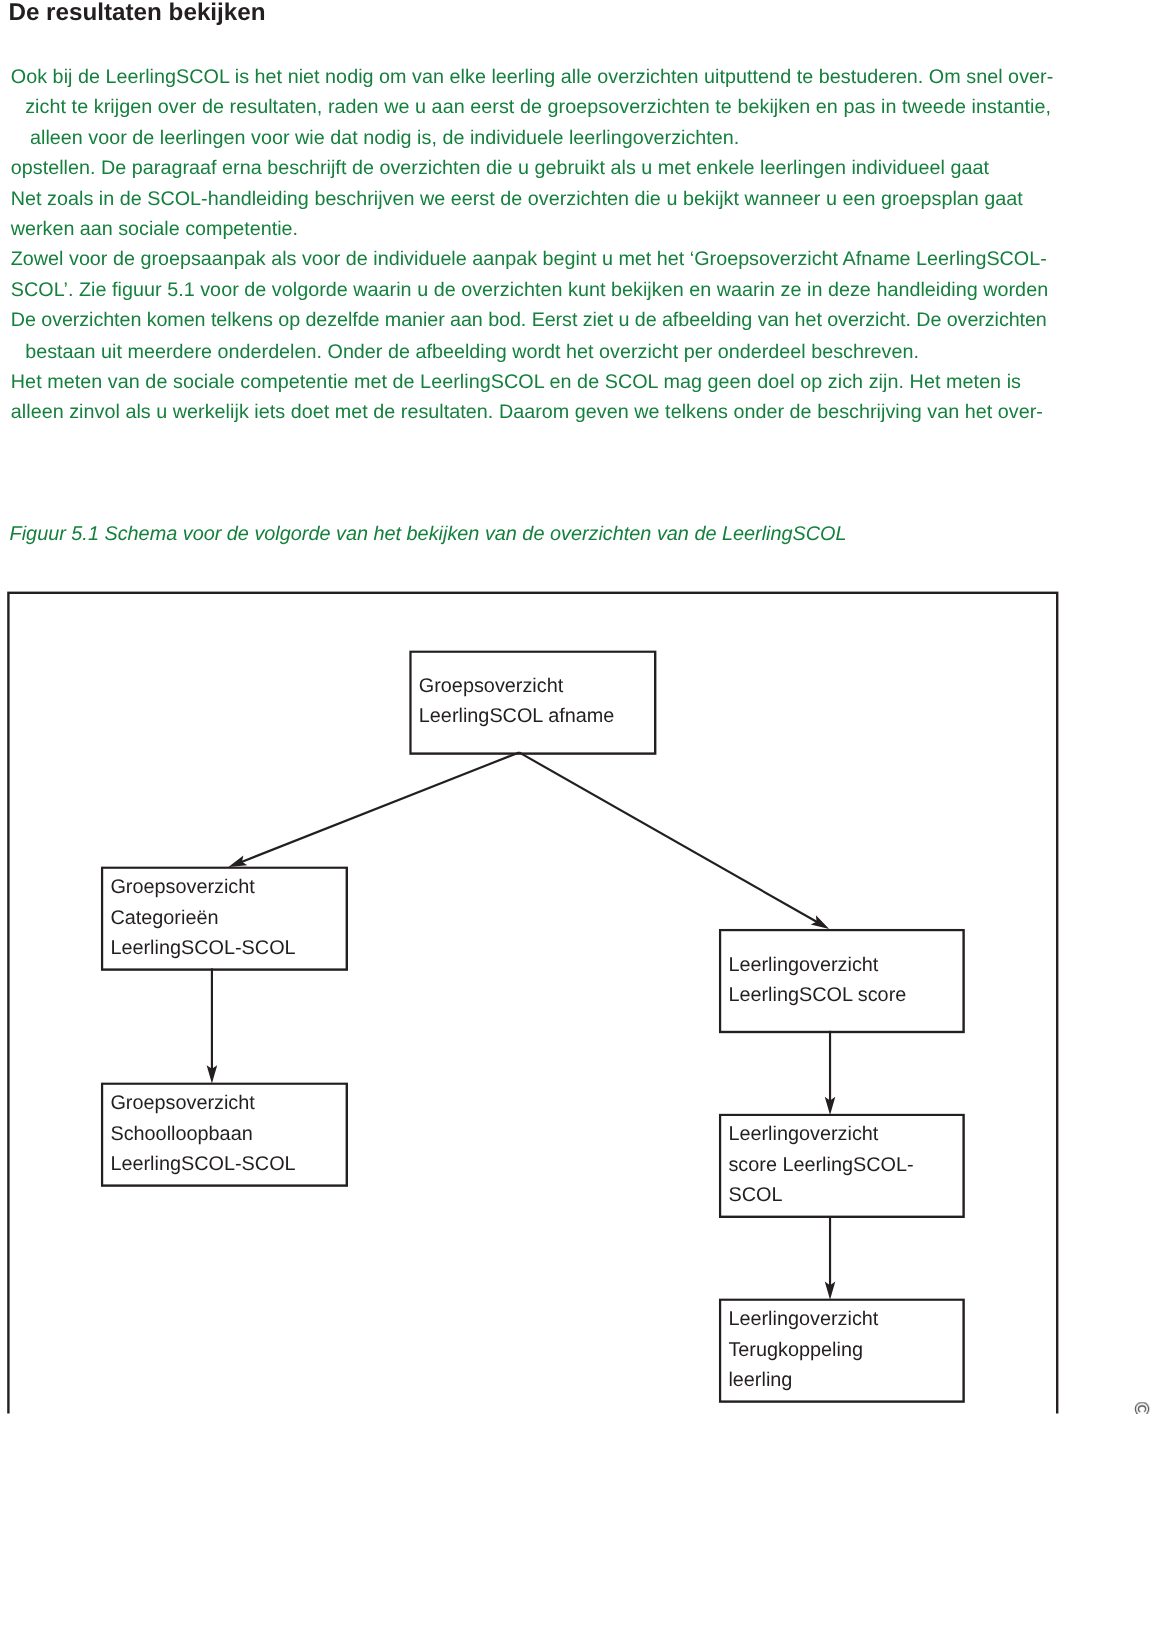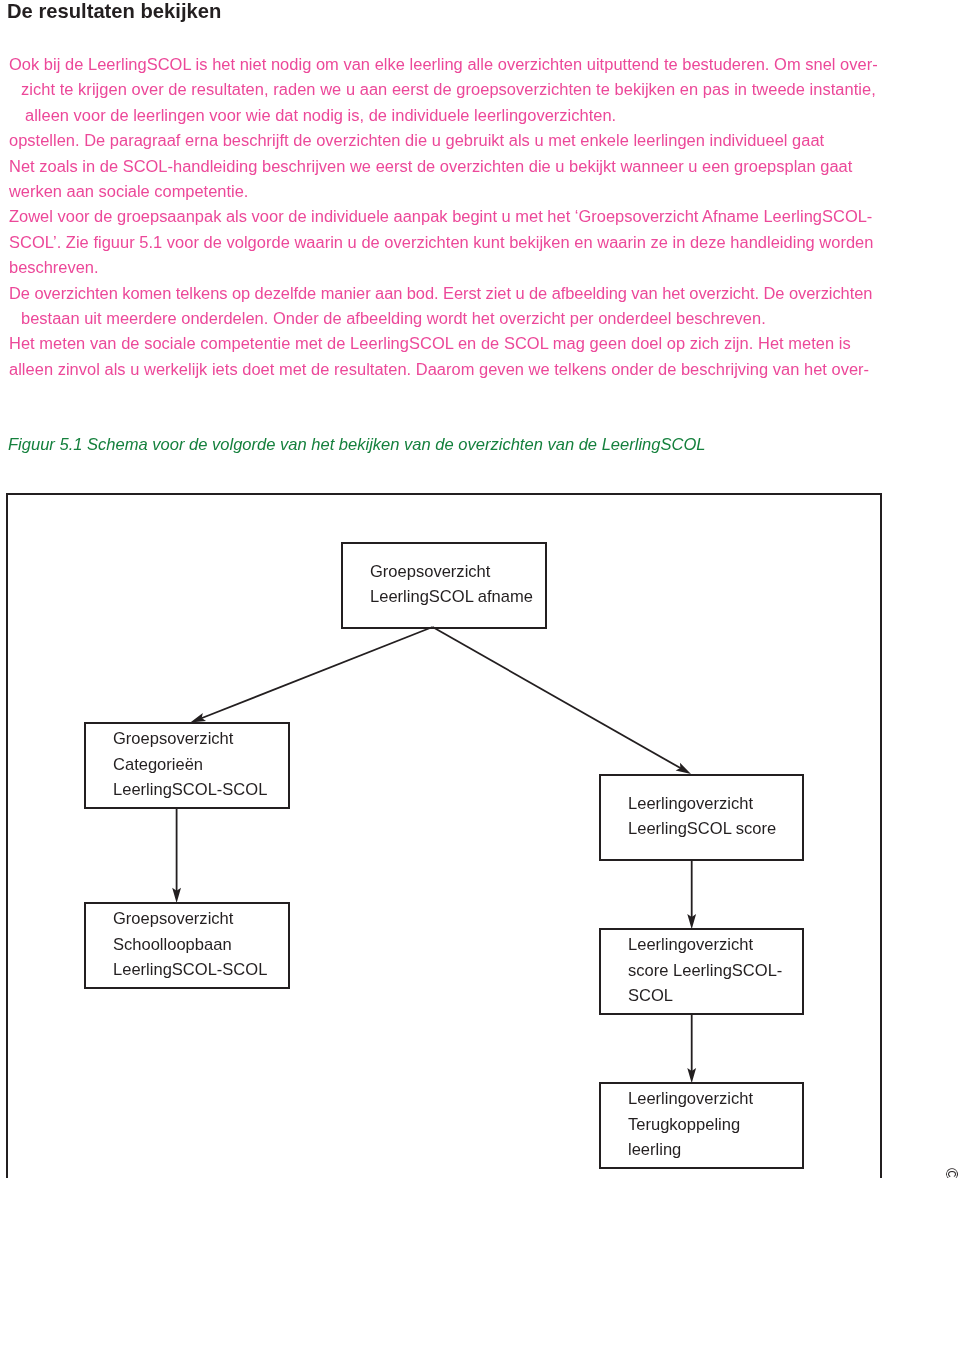--- a/index.html
+++ b/index.html
@@ -14,21 +14,21 @@
 
   #heading {
     position:absolute; left:6.8px; top:-1.2px;
     font-size:20.2px; font-weight:bold; line-height:24px;
     color:#231f20;
   }
 
   #body-text {
     position:absolute; left:8.7px; top:51.5px; width:880px;
     font-size:16.45px; line-height:25.41px;
-    color:#ec4899;
+    color:#15803d;
   }
   #body-text .ln { white-space:pre; }
 
   #caption {
     position:absolute; left:8.2px; top:434.1px;
     font-size:16.55px; font-style:italic; line-height:22px;
     color:#15803d; white-space:pre;
   }
 
   #figure {
@@ -36,21 +36,21 @@
     width:875.8px; height:729.8px;
     border:2px solid #231f20;
     box-sizing:border-box;
   }
 
   .node {
     position:absolute; box-sizing:border-box;
     border:2px solid #231f20;
     font-size:16.55px; line-height:25.3px;
     color:#231f20;
-    padding-left:27px;
+    padding-left:6px;
     display:flex; flex-direction:column; justify-content:center;
   }
   .node .nl { white-space:pre; position:relative; top:-1.3px; }
 
   svg.edges { position:absolute; left:0; top:0; width:872.5px; height:726.5px; overflow:visible; }
 
   #pagenum {
     position:absolute; left:860.4px; top:1293px; height:18px; overflow:visible;
     font-size:19.0px; line-height:19px; color:#231f20;
   }
@@ -79,21 +79,20 @@
         <div class="ln" style="letter-spacing: 0.021px; margin-left: 16px;">alleen voor de leerlingen voor wie dat nodig is, de individuele leerlingoverzichten.</div>
       </div>
       <div class="para">
         <div class="ln" style="letter-spacing: 0.025px;">opstellen. De paragraaf erna beschrijft de overzichten die u gebruikt als u met enkele leerlingen individueel gaat</div>
         <div class="ln" style="letter-spacing: 0.024px;">Net zoals in de SCOL-handleiding beschrijven we eerst de overzichten die u bekijkt wanneer u een groepsplan gaat</div>
         <div class="ln">werken aan sociale competentie.</div>
       </div>
       <div class="para">
         <div class="ln" style="letter-spacing: 0.015px;">Zowel voor de groepsaanpak als voor de individuele aanpak begint u met het ‘Groepsoverzicht Afname LeerlingSCOL-</div>
         <div class="ln" style="letter-spacing: 0.032px;">SCOL’. Zie figuur 5.1 voor de volgorde waarin u de overzichten kunt bekijken en waarin ze in deze handleiding worden</div>
-        <div class="ln">beschreven.</div>
       </div>
       <div class="para">
         <div class="ln" style="letter-spacing: -0.064px;">De overzichten komen telkens op dezelfde manier aan bod. Eerst ziet u de afbeelding van het overzicht. De overzichten</div>
         <div class="ln" style="letter-spacing: 0.019px; margin-left: 12px;">bestaan uit meerdere onderdelen. Onder de afbeelding wordt het overzicht per onderdeel beschreven.</div>
       </div>
       <div class="para">
         <div class="ln" style="letter-spacing: 0.048px;">Het meten van de sociale competentie met de LeerlingSCOL en de SCOL mag geen doel op zich zijn. Het meten is</div>
         <div class="ln" style="letter-spacing: 0.034px;">alleen zinvol als u werkelijk iets doet met de resultaten. Daarom geven we telkens onder de beschrijving van het over-</div>
       </div>
     </div>

